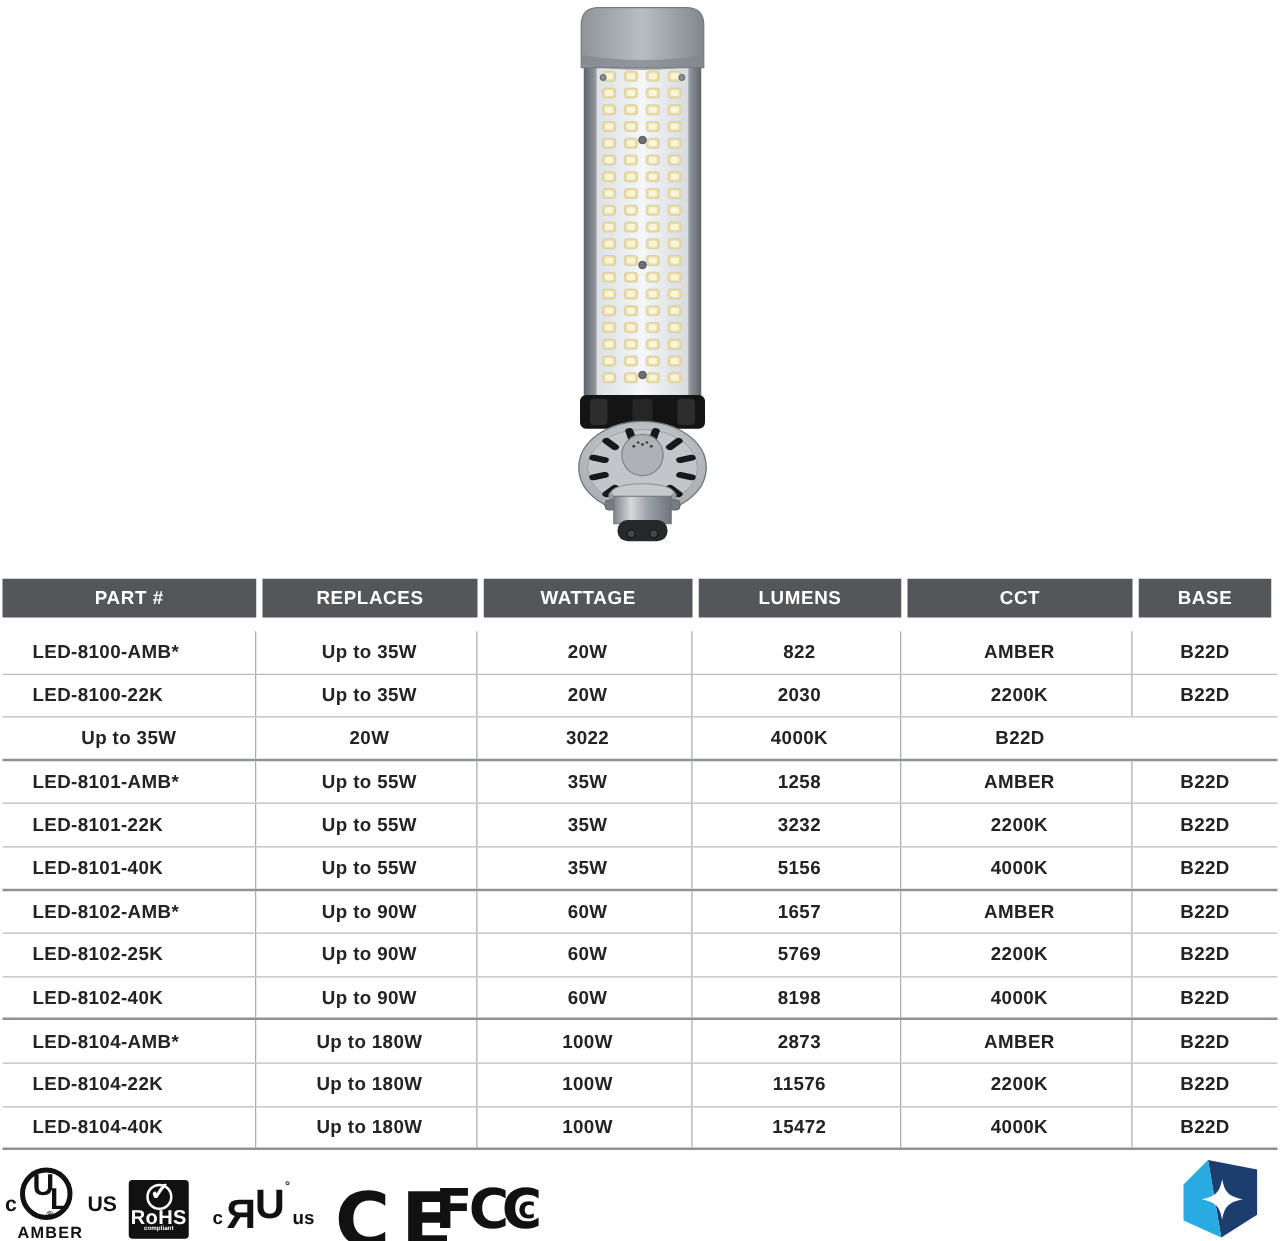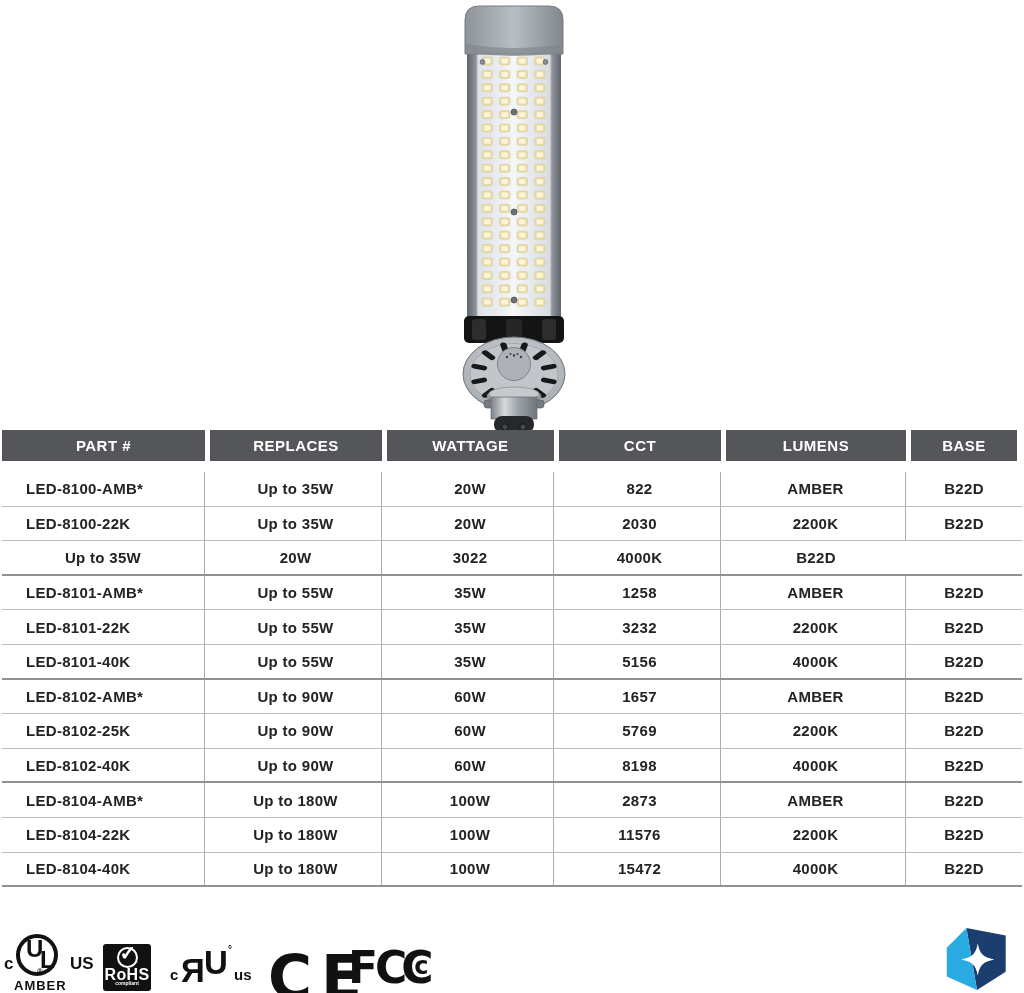--- a/index.html
+++ b/index.html
@@ -9,21 +9,21 @@
   }
   *{margin:0;padding:0;box-sizing:border-box;}
   html,body{background:#ffffff;}
   .page{position:relative;width:1024px;height:993px;background:#fff;overflow:hidden;
         font-family:"Liberation Sans", sans-serif;color:var(--body-text);}
 
   
   .photo-wrap{position:absolute;left:434px;top:0;width:160px;height:442px;}
 
   
-  .spec-table{position:absolute;left:2px;top:430px;width:1020px;}
+  .spec-table{position:absolute;left:2px;top:463px;width:1020px;}
   .thead,.trow{display:grid;grid-template-columns:203px 172px 167px 162px 180px 106px;column-gap:5px;}
   .th{background:var(--header-bg);color:var(--header-text);height:31px;display:flex;
       align-items:center;justify-content:center;font-weight:700;font-size:15px;letter-spacing:.5px;}
   .tbody{margin-top:11px;}
   .trow{height:34.6px;border-bottom:1px solid var(--row-line);}
   .trow.group{border-bottom:2px solid var(--group-line);}
   .trow.last{border-bottom:2px solid var(--group-line);text-align:center;}
   .td{height:100%;display:flex;align-items:center;justify-content:center;
       font-size:15px;font-weight:600;letter-spacing:.3px;color:var(--body-text);}
   .td.part{justify-content:flex-start;padding-left:24px;}
@@ -311,22 +311,22 @@
       <circle cx="71" cy="427" r="3.2" fill="#44474a" stroke="#141414" stroke-width="1"></circle>
       <circle cx="89" cy="427" r="3.2" fill="#44474a" stroke="#141414" stroke-width="1"></circle>
     </svg>
   </div>
 
   <div class="spec-table">
     <div class="thead">
       <div class="th">PART #</div>
       <div class="th">REPLACES</div>
       <div class="th">WATTAGE</div>
+      <div class="th">LUMENS</div>
       <div class="th">CCT</div>
-      <div class="th">LUMENS</div>
       <div class="th">BASE</div>
     </div>
     <div class="tbody">
 
       <div class="trow">
         <div class="td part">LED-8100-AMB*</div>
         <div class="td">Up to 35W</div>
         <div class="td">20W</div>
         <div class="td">822</div>
         <div class="td">AMBER</div>

